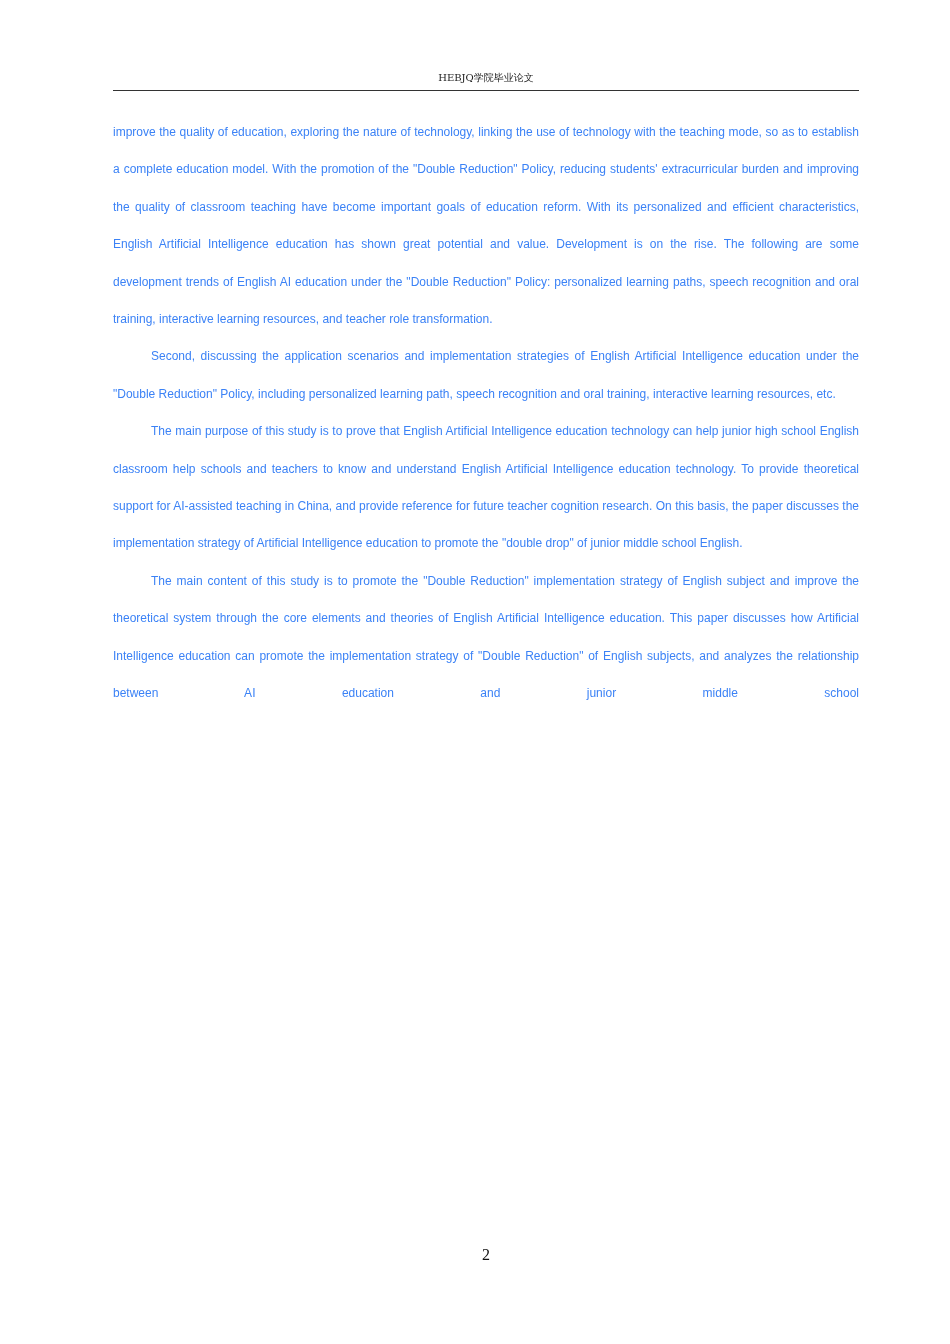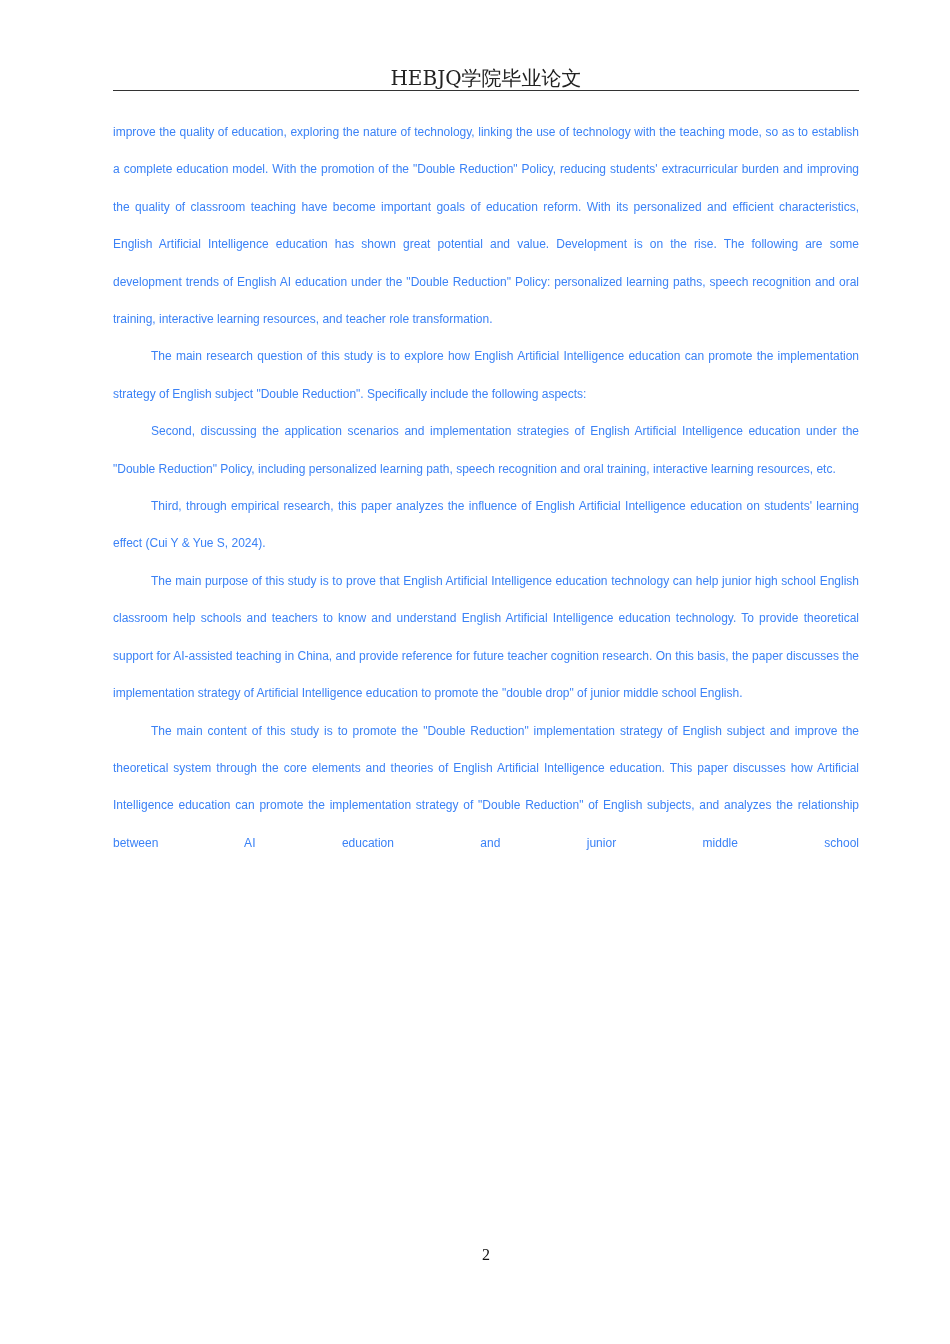--- a/index.html
+++ b/index.html
@@ -1,19 +1,19 @@
 <!DOCTYPE html>
 <html><head>
 <meta charset="utf-8">
 <style>
   html, body { margin:0; padding:0; background:#ffffff; }
   body { width:950px; height:1344px; position:relative; overflow:hidden; }
   .header {
     position:absolute; left:113px; width:746px; top:68px;
-    text-align:center; font-family:"DejaVu Serif", serif; font-size:20px;
+    text-align:center; font-family:"DejaVu Serif", serif; font-size:10px;
     color:#222; letter-spacing:0px; line-height:20px;
   }
   .header-rule {
     position:absolute; left:113px; width:746px; top:90px; height:0;
     border-top:1px solid #333;
   }
   .body-text {
     position:absolute; left:113px; width:746px; top:114px;
     font-family:Liberation Sans, sans-serif; font-size:12px; line-height:37.4px;
     color:#3b82f6; text-align:justify;
@@ -26,20 +26,18 @@
   }
 </style>
 </head>
 <body>
 
 <div class="header">HEBJQ学院毕业论文</div>
 <div class="header-rule"></div>
 
 <div class="body-text">
   <p>improve the quality of education, exploring the nature of technology, linking the use of technology with the teaching mode, so as to establish a complete education model. With the promotion of the "Double Reduction" Policy, reducing students' extracurricular burden and improving the quality of classroom teaching have become important goals of education reform. With its personalized and efficient characteristics, English Artificial Intelligence education has shown great potential and value. Development is on the rise. The following are some development trends of English AI education under the "Double Reduction" Policy: personalized learning paths, speech recognition and oral training, interactive learning resources, and teacher role transformation.</p>
-  <p class="indent">The main research question of this study is to explore how English Artificial Intelligence education can promote the implementation strategy of English subject "Double Reduction". Specifically include the following aspects:</p>
   <p class="indent">Second, discussing the application scenarios and implementation strategies of English Artificial Intelligence education under the "Double Reduction" Policy, including personalized learning path, speech recognition and oral training, interactive learning resources, etc.</p>
-  <p class="indent">Third, through empirical research, this paper analyzes the influence of English Artificial Intelligence education on students' learning effect (Cui Y &amp; Yue S, 2024).</p>
   <p class="indent">The main purpose of this study is to prove that English Artificial Intelligence education technology can help junior high school English classroom help schools and teachers to know and understand English Artificial Intelligence education technology. To provide theoretical support for AI-assisted teaching in China, and provide reference for future teacher cognition research. On this basis, the paper discusses the implementation strategy of Artificial Intelligence education to promote the "double drop" of junior middle school English.</p>
   <p class="indent" style="text-align-last:justify;">The main content of this study is to promote the "Double Reduction" implementation strategy of English subject and improve the theoretical system through the core elements and theories of English Artificial Intelligence education. This paper discusses how Artificial Intelligence education can promote the implementation strategy of "Double Reduction" of English subjects, and analyzes the relationship between AI education and junior middle school</p>
 </div>
 
 <div class="page-number">2</div>
 
 </body></html>

